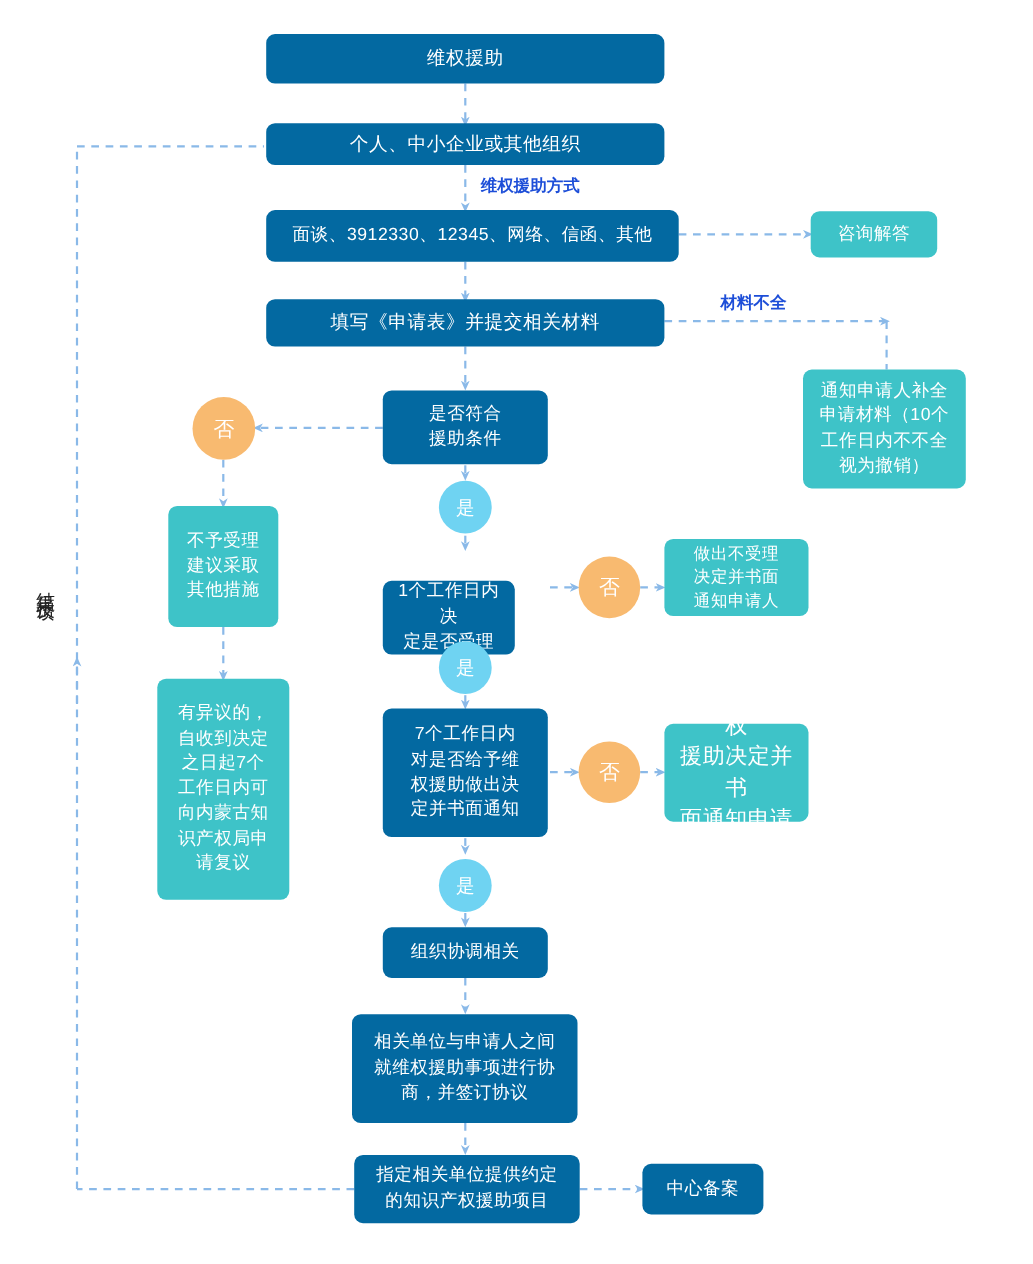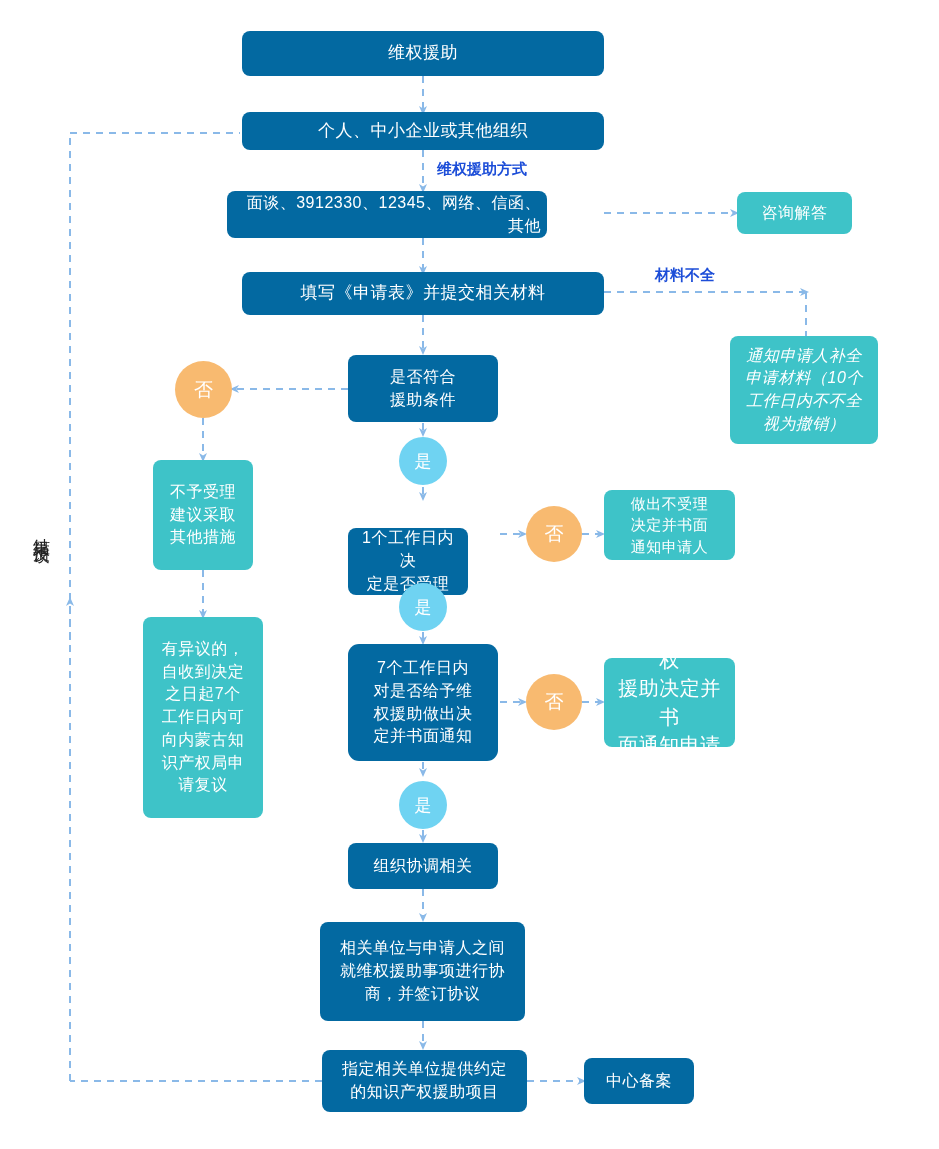--- a/index.html
+++ b/index.html
@@ -132,29 +132,29 @@
       <line x1="70" y1="640" x2="70" y2="600" marker-end="url(#arrow)"></line>
     </g>
   </svg>
 
   <div class="node blue" style="left:242px; top:31px; width:362px; height:45px; font-size:17px;">维权援助</div>
 
   <div class="node blue" style="left:242px; top:112px; width:362px; height:38px; font-size:17px;">个人、中小企业或其他组织</div>
 
   <div class="edge-label" style="left:437px; top:160px; font-size:15px; font-weight:bold;">维权援助方式</div>
 
-  <div class="node blue" style="left:227px; top:191px; width:320px; height:47px; font-size:16px;text-align:right;">面谈、3912330、12345、网络、信函、其他</div>
+  <div class="node blue" style="left:242px; top:191px; width:375px; height:47px; font-size:16px;">面谈、3912330、12345、网络、信函、其他</div>
 
   <div class="node teal" style="left:737px; top:192px; width:115px; height:42px; font-size:16px;">咨询解答</div>
 
   <div class="node blue" style="left:242px; top:272px; width:362px; height:43px; font-size:17px;">填写《申请表》并提交相关材料</div>
 
   <div class="edge-label" style="left:655px; top:266px; font-size:15px; font-weight:bold;">材料不全</div>
 
-  <div class="node teal" style="left:730px; top:336px; width:148px; height:108px; font-size:16px;font-style:italic;">通知申请人补全
+  <div class="node teal" style="left:730px; top:336px; width:148px; height:108px; font-size:16px;">通知申请人补全
 申请材料（10个
 工作日内不不全
 视为撤销）</div>
 
   <div class="node blue" style="left:348px; top:355px; width:150px; height:67px; font-size:16px;">是否符合
 援助条件</div>
 
   <div class="circle orange" style="left:175px; top:361px; width:57px; height:57px; font-size:19px;">否</div>
 
   <div class="node teal" style="left:153px; top:460px; width:100px; height:110px; font-size:16px;">不予受理
@@ -175,21 +175,21 @@
 定是否受理</div>
 
   <div class="circle orange" style="left:526px; top:506px; width:56px; height:56px; font-size:19px;">否</div>
 
   <div class="node teal" style="left:604px; top:490px; width:131px; height:70px; font-size:15px;">做出不受理
 决定并书面
 通知申请人</div>
 
   <div class="circle cyan" style="left:399px; top:583px; width:48px; height:48px; font-size:17px;">是</div>
 
-  <div class="node blue" style="left:348px; top:644px; width:150px; height:117px; font-size:16px;border-radius:11px;">7个工作日内
+  <div class="node blue" style="left:348px; top:644px; width:150px; height:117px; font-size:16px;">7个工作日内
 对是否给予维
 权援助做出决
 定并书面通知</div>
 
   <div class="circle orange" style="left:526px; top:674px; width:56px; height:56px; font-size:19px;">否</div>
 
   <div class="node teal" style="left:604px; top:658px; width:131px; height:89px; font-size:20px;">做出不予维权
 援助决定并书
 面通知申请人</div>
 

